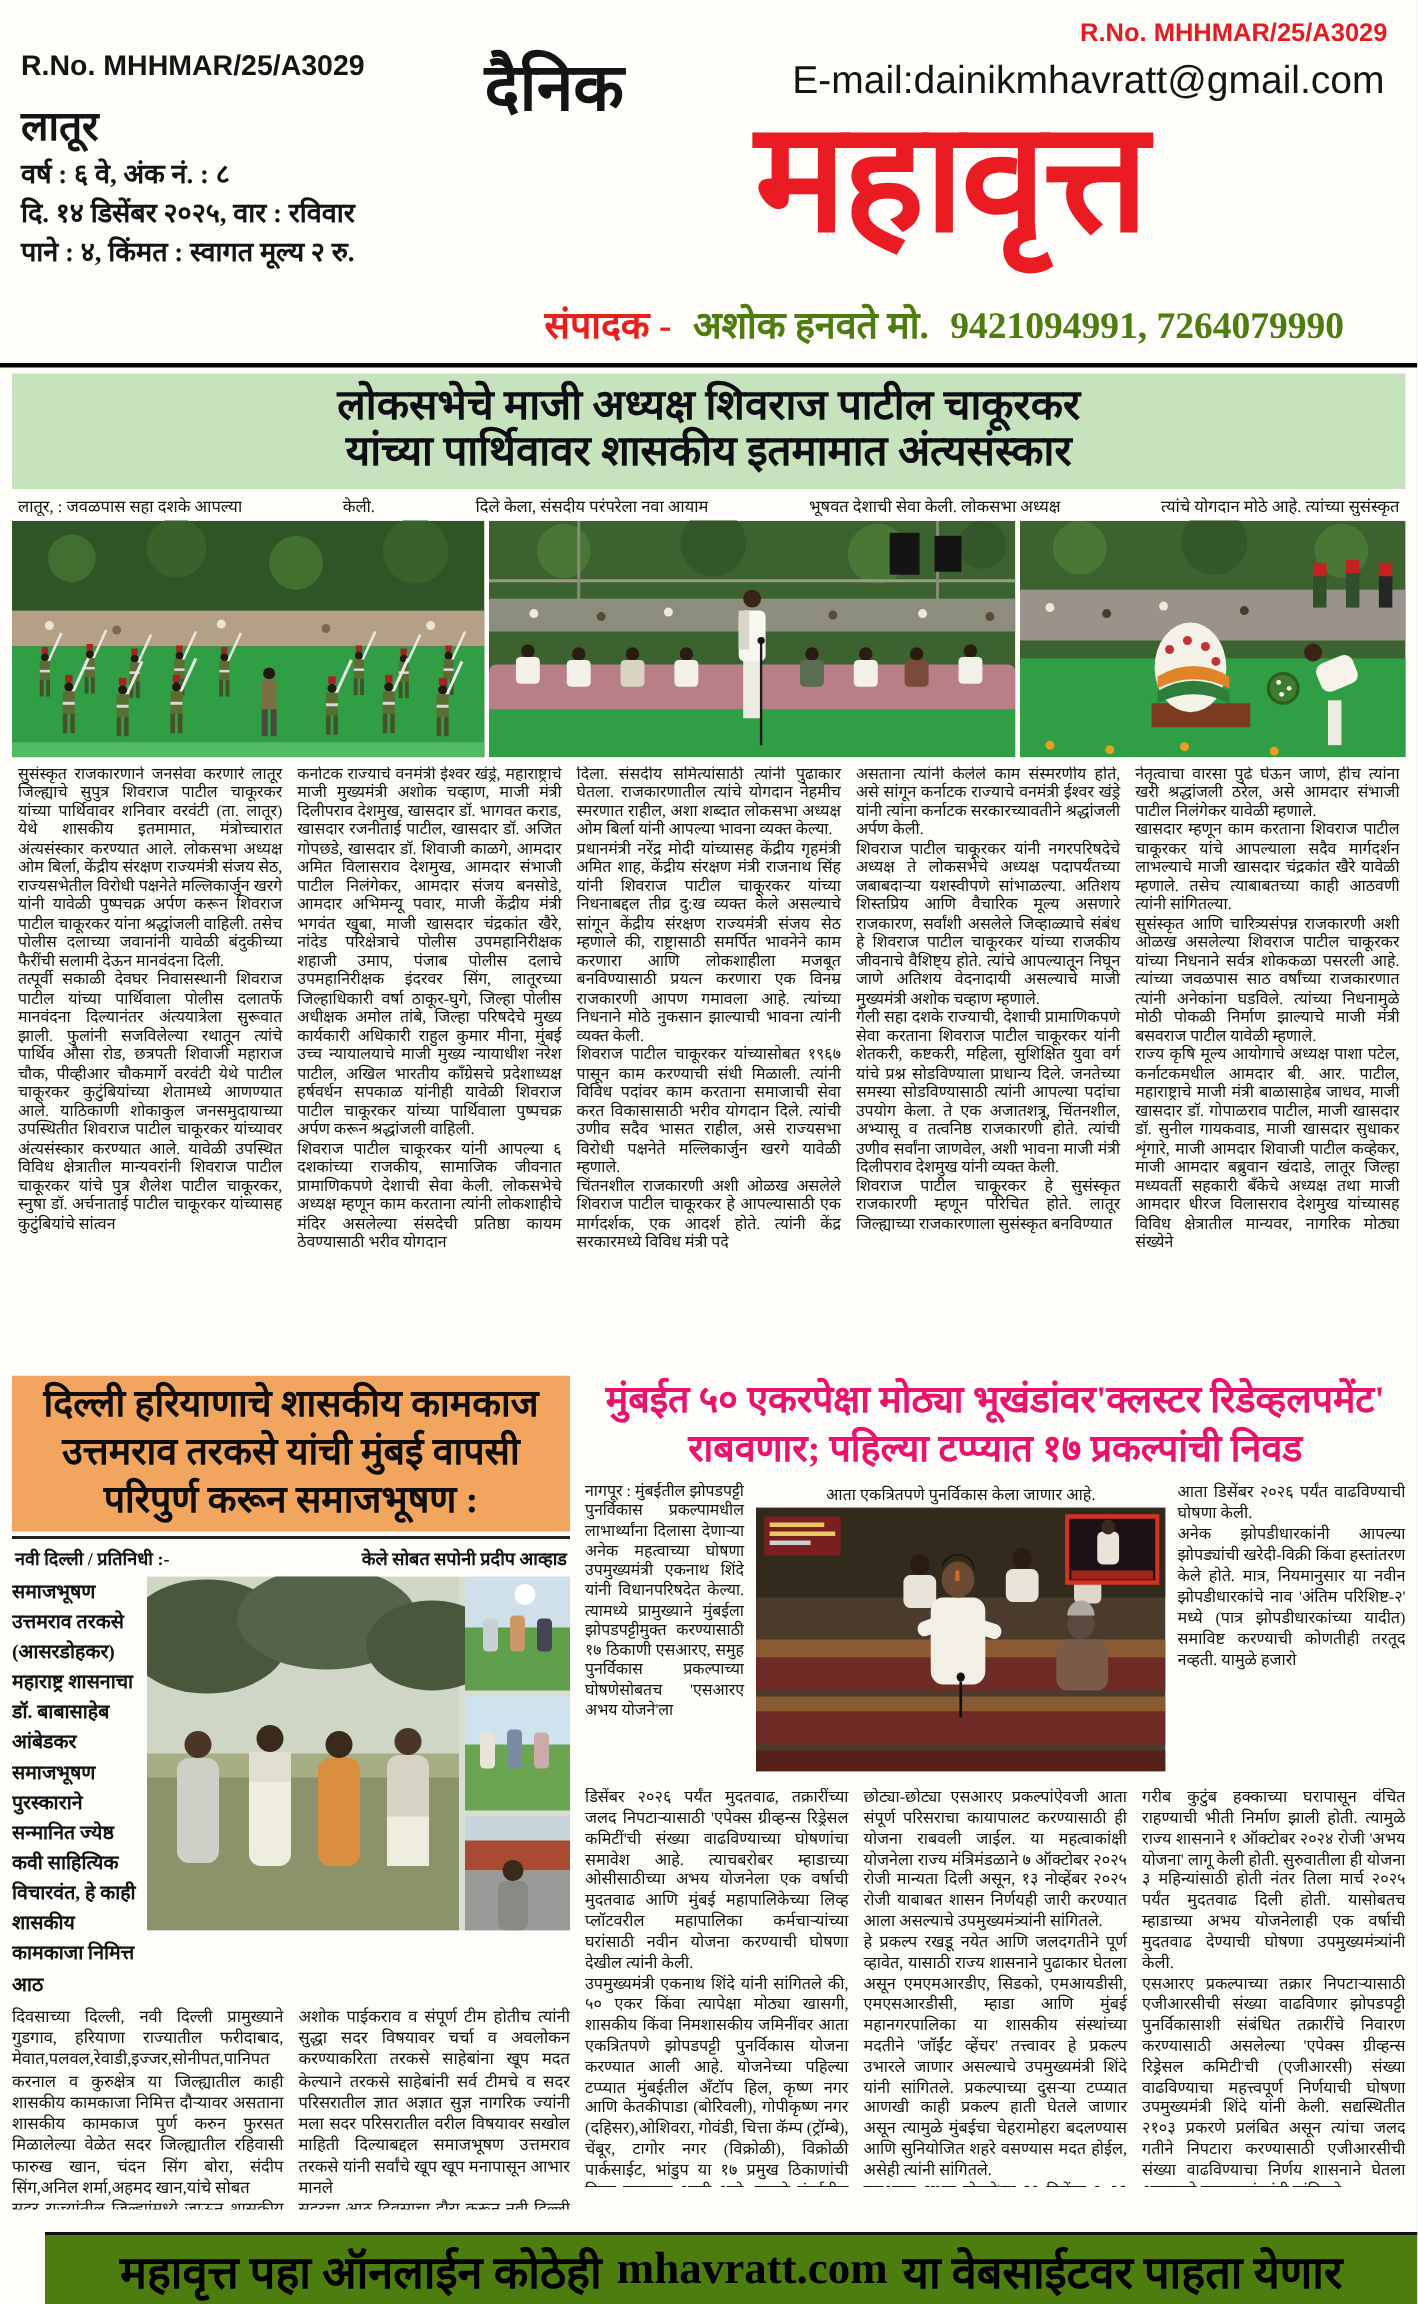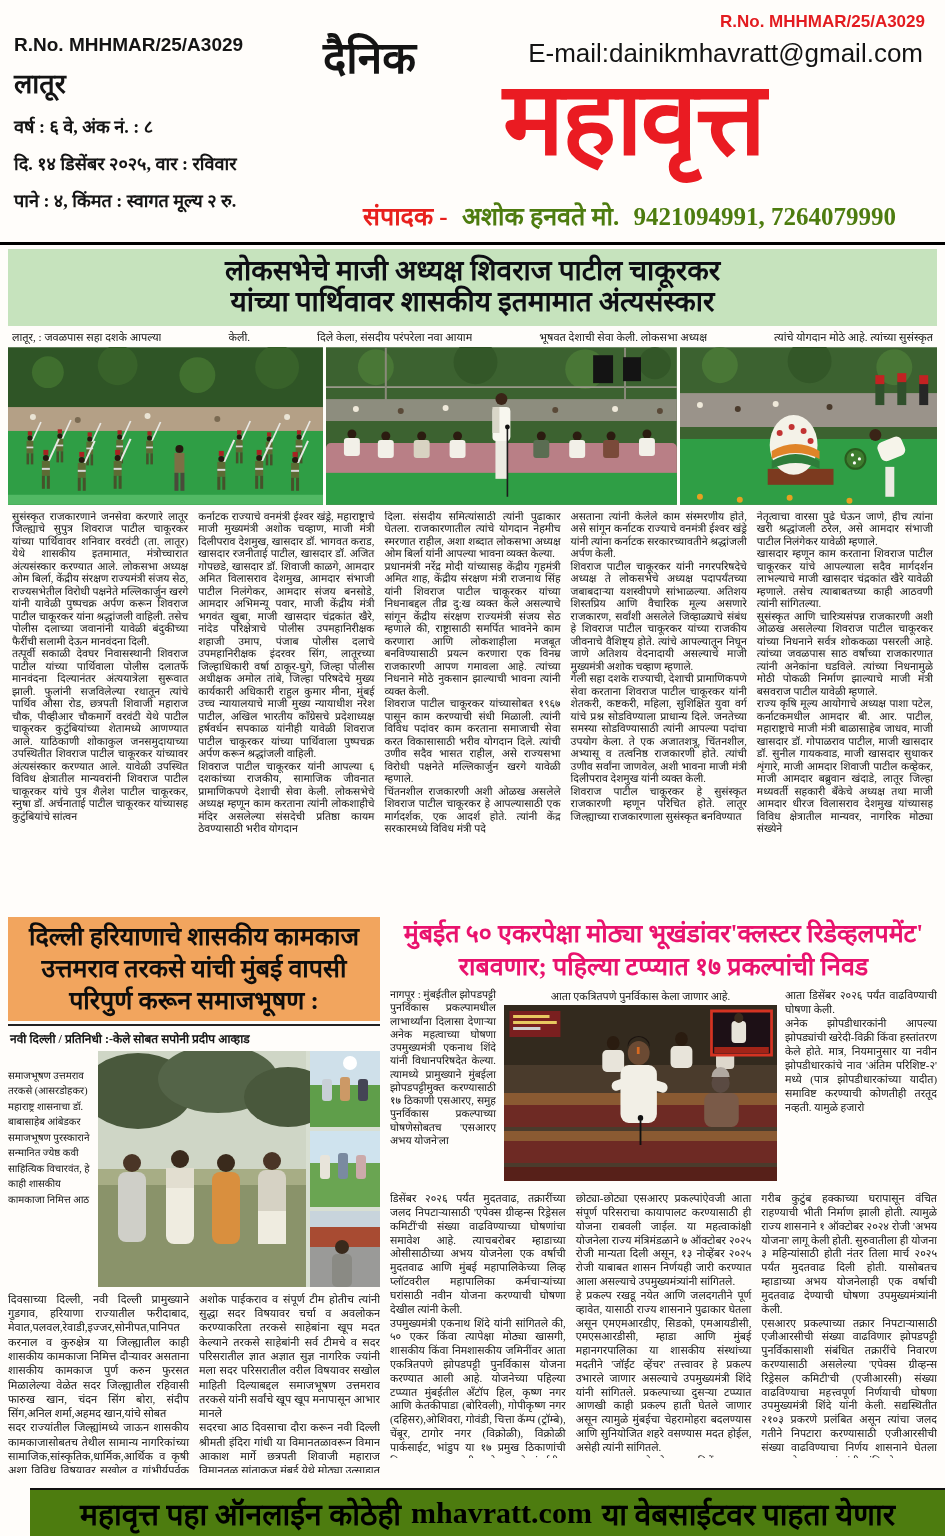--- a/index.html
+++ b/index.html
@@ -3,21 +3,21 @@
 <meta charset="utf-8">
 <style>
   html,body{margin:0;padding:0;background:#e9e9e9;}
   .page{width:945px;height:1536px;background:#fffdfa;position:relative;overflow:hidden;
         font-family:"Liberation Serif","DejaVu Serif",serif;color:#141414;margin:0 auto;}
   
   .masthead{position:relative;height:242px;border-bottom:3px solid #000;}
   .mast-left{position:absolute;left:14px;top:34px;width:312px;}
   .regno{font-family:"Liberation Sans","DejaVu Sans",sans-serif;font-weight:bold;font-size:19px;}
   .place{font-size:27px;font-weight:bold;margin-top:8px;}
-  .mline{font-size:18px;font-weight:bold;margin-top:13px;}
+  .mline{font-size:18px;font-weight:bold;margin-top:2px;}
   .regno-right{position:absolute;right:20px;top:12px;color:#e31c20;
         font-family:"Liberation Sans","DejaVu Sans",sans-serif;font-weight:bold;font-size:17px;}
   .email{position:absolute;right:22px;top:38px;font-size:26px;font-family:"Liberation Sans","DejaVu Sans",sans-serif;}
   .daily{position:absolute;left:323px;top:26px;font-size:44px;font-weight:700;}
   .title{position:absolute;left:330px;right:8px;top:72px;text-align:center;
         font-size:102px;line-height:.95;font-weight:900;color:#ea1b22;letter-spacing:-2px;}
   .editor-line{position:absolute;left:330px;right:8px;top:198px;text-align:center;
         font-size:25px;font-weight:bold;white-space:nowrap;}
   .ed-red{color:#e8201d;margin-right:8px;}
   .ed-blue{color:#4d7c0f;margin-right:8px;}
@@ -28,23 +28,23 @@
   .deck span{white-space:nowrap;overflow:hidden;}
   .photostrip{display:flex;gap:3px;margin:2px 8px;height:158px;}
   .photostrip svg{display:block;height:158px;}
   .cols5{display:flex;gap:10px;margin:6px 12px 0 12px;height:400px;overflow:hidden;}
   .bcol{flex:1;font-size:10.6px;line-height:1.18;text-align:justify;white-space:pre-line;}
   
   .bottom{display:flex;gap:10px;margin:6px 8px 0 8px;height:556px;overflow:hidden;}
   .story2{width:372px;flex:none;}
   .hl2{background:#f2a55e;text-align:center;padding:4px 2px;}
   .hl2 div{font-size:25px;line-height:1.28;font-weight:900;color:#0d0d0d;}
-  .byline2{display:flex;font-size:12px;font-weight:bold;padding:4px 2px 2px 2px;border-top:2px solid #222;margin-top:3px;}
+  .byline2{display:flex;justify-content:space-between;font-size:12px;font-weight:bold;padding:4px 2px 2px 2px;border-top:2px solid #222;margin-top:3px;}
   .s2row{display:flex;gap:6px;margin-top:2px;}
-  .s2strip{width:84px;font-size:10px;font-weight:400;line-height:1.55;white-space:pre-line;margin-top:17px;}
+  .s2strip{width:84px;font-size:13px;font-weight:700;line-height:1.55;white-space:pre-line;}
   .s2photo{flex:1;}
   .s2cols{display:flex;gap:10px;margin-top:5px;height:182px;overflow:hidden;}
   .s2cols .bcol{font-size:11px;line-height:1.3;}
   .story3{flex:1;}
   .hl3{text-align:center;color:#e9126d;}
   .hl3 div{font-size:25px;line-height:1.35;font-weight:900;}
   .s3top{display:flex;gap:8px;margin-top:4px;height:198px;overflow:hidden;}
   .s3intro{width:106px;font-size:10.6px;line-height:1.25;text-align:justify;white-space:pre-line;}
   .s3mid{flex:1;}
   .s3midline{font-size:10.8px;text-align:center;margin-bottom:2px;}

